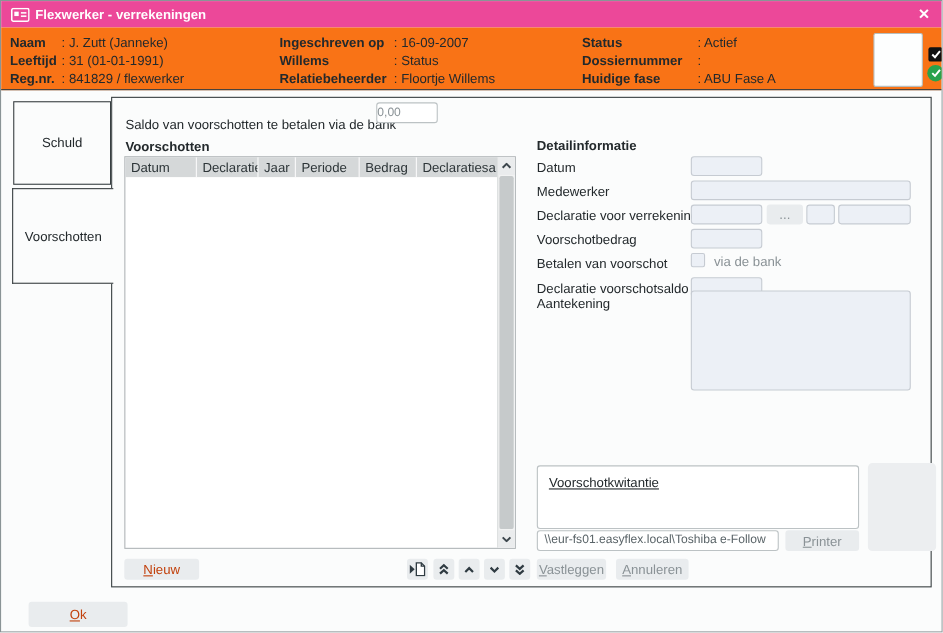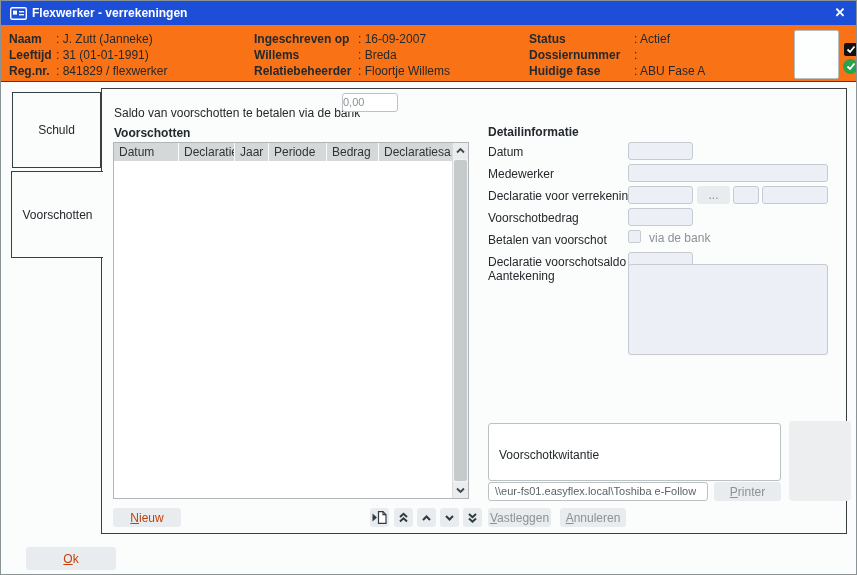--- a/index.html
+++ b/index.html
@@ -5,21 +5,21 @@
   * { margin:0; padding:0; box-sizing:border-box; }
   html,body { background:#e8e8e8; }
   body { font-family:"Liberation Sans", sans-serif; font-size:12px; color:#23292c; }
   #window {
     position:relative; width:857px; height:575px; background:#fbfcfc;
     border:1px solid #8a9496; overflow:hidden;
   }
   .abs { position:absolute; }
 
   
-  .titlebar { left:0; top:0; width:100%; height:24px; background:#1d4ed8; }
+  .titlebar { left:0; top:0; width:100%; height:24px; background:#ec4899; }
   .titlebar .title { position:absolute; left:31px; top:0; line-height:24px; color:#fff; font-weight:bold; }
   .title-icon { position:absolute; left:9px; top:6px; }
   .close-x { position:absolute; right:7px; top:0; width:18px; height:24px; line-height:24px;
              text-align:center; color:#fff; font-weight:bold; font-size:13px; cursor:default; }
 
   
   .hdr { left:0; top:24px; width:100%; height:57px; background:#f97316; border-bottom:1.5px solid #383F41; }
   .hf-label { position:absolute; font-weight:600; white-space:nowrap; }
   .hf-value { position:absolute; white-space:nowrap; }
   .photo-box { position:absolute; left:793px; top:5px; width:45px; height:49px; background:#fdfefe;
@@ -57,21 +57,21 @@
   .sb { position:absolute; right:0; top:0; width:16px; height:100%; background:#F2F3F3; border-left:1px solid #D9DCDD; }
   .sb-btn { position:absolute; left:0; width:15px; height:16px; background:#EAECED;
             display:flex; align-items:center; justify-content:center; }
   .sb-thumb { position:absolute; left:1px; top:17px; width:13px; bottom:17px; background:#C6CACB; border-radius:2px; }
 
   .navbtn { position:absolute; top:507px; width:19px; height:19px; }
 
   
   .dlabel { position:absolute; left:487px; white-space:nowrap; line-height:14px; }
   .kwit { left:487px; top:422px; width:293px; height:58px; }
-  .kwit span { position:absolute; left:10px; top:24px; }
+  .kwit span { position:absolute; left:10px; top:8px;text-decoration:underline; }
   .pathbox { left:487px; top:481px; width:220px; height:19px; line-height:17px;
              font-size:11px; color:#5A6468; padding:0 6px; white-space:nowrap; overflow:hidden; }
   .iconpanel { left:788px; top:420px; width:62px; height:80px; background:#ECEEF0; border-radius:4px; }
 </style>
 </head>
 <body>
 
 <div id="window">
 
   <div class="abs titlebar">
@@ -91,21 +91,21 @@
     <span class="hf-label" style="left:8px;top:7px">Naam</span>
     <span class="hf-value" style="left:55px;top:7px">: J. Zutt (Janneke)</span>
     <span class="hf-label" style="left:8px;top:23px">Leeftijd</span>
     <span class="hf-value" style="left:55px;top:23px">: 31 (01-01-1991)</span>
     <span class="hf-label" style="left:8px;top:39px">Reg.nr.</span>
     <span class="hf-value" style="left:55px;top:39px">: 841829 / flexwerker</span>
 
     <span class="hf-label" style="left:253px;top:7px">Ingeschreven op</span>
     <span class="hf-value" style="left:357px;top:7px">: 16-09-2007</span>
     <span class="hf-label" style="left:253px;top:23px">Willems</span>
-    <span class="hf-value" style="left:357px;top:23px">: Breda</span>
+    <span class="hf-value" style="left:357px;top:23px">: Status</span>
     <span class="hf-label" style="left:253px;top:39px">Relatiebeheerder</span>
     <span class="hf-value" style="left:357px;top:39px">: Floortje Willems</span>
 
     <span class="hf-label" style="left:528px;top:7px">Status</span>
     <span class="hf-value" style="left:633px;top:7px">: Actief</span>
     <span class="hf-label" style="left:528px;top:23px">Dossiernummer</span>
     <span class="hf-value" style="left:633px;top:23px">:</span>
     <span class="hf-label" style="left:528px;top:39px">Huidige fase</span>
     <span class="hf-value" style="left:633px;top:39px">: ABU Fase A</span>
 

